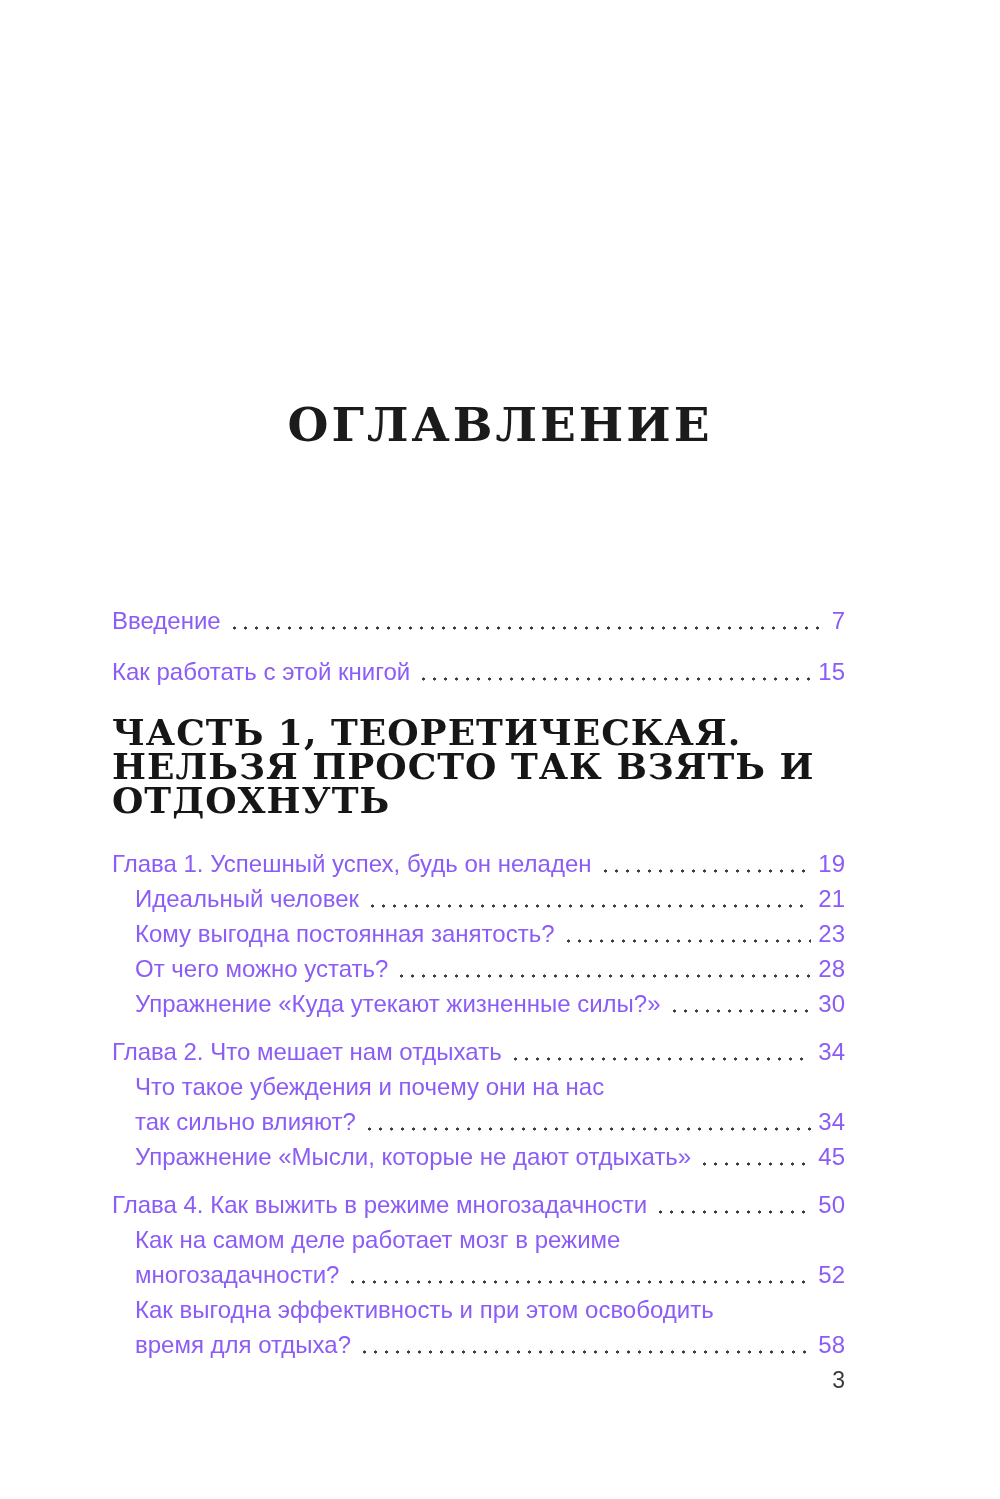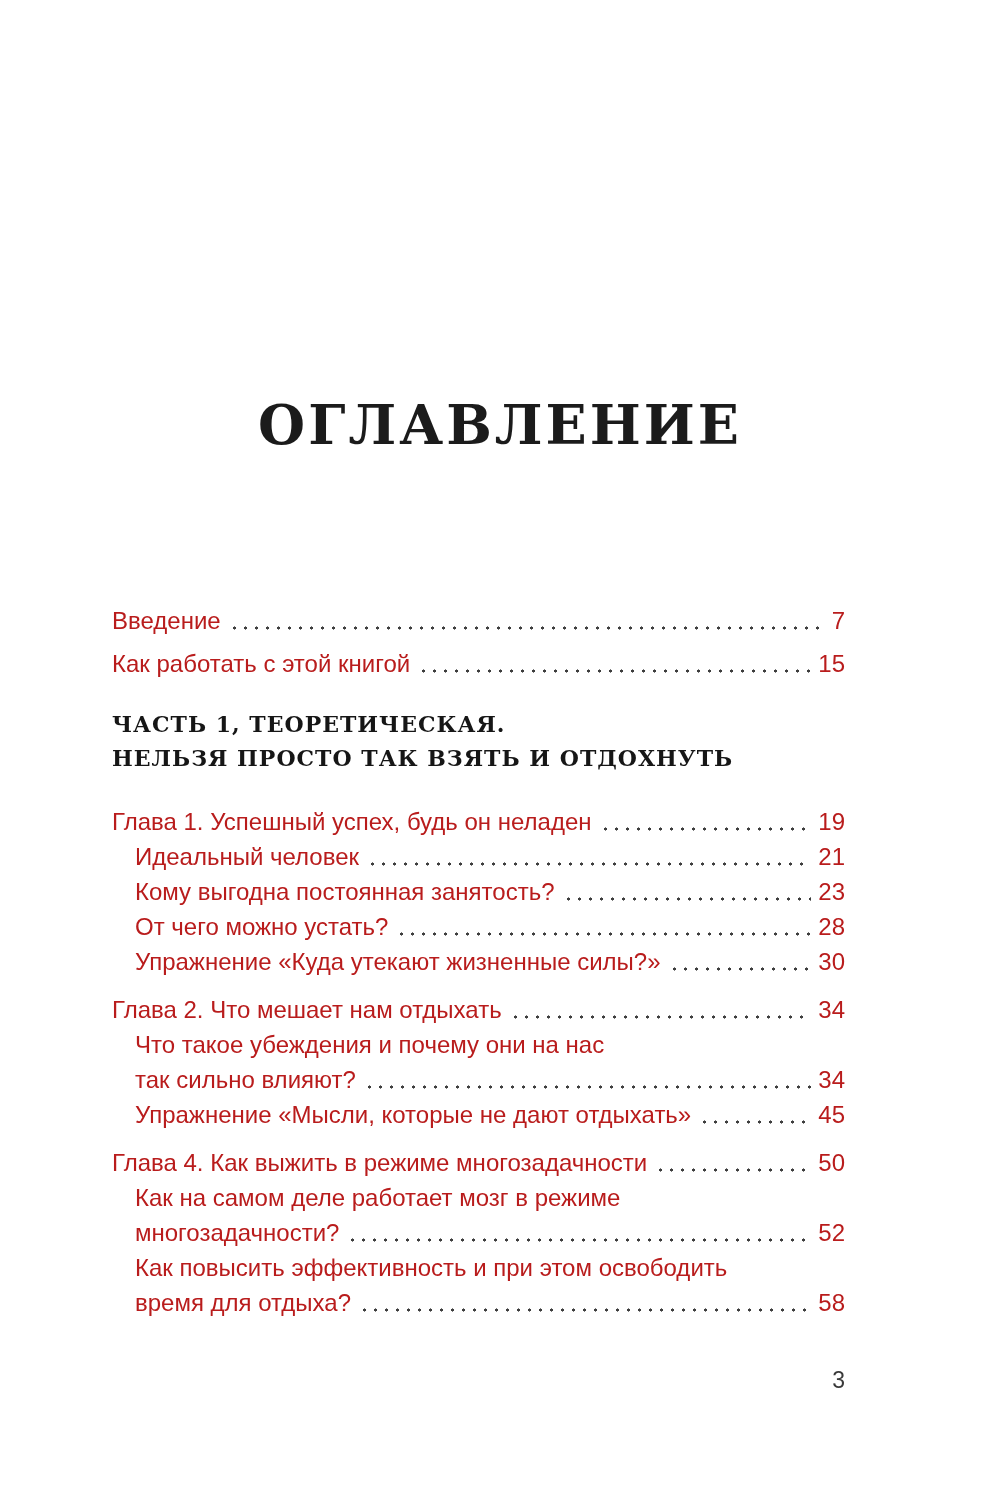--- a/index.html
+++ b/index.html
@@ -14,46 +14,46 @@
   }
   .title {
     position: absolute;
     top: 400px;
     left: 0;
     width: 1000px;
     margin: 0;
     text-align: center;
     font-family: "DejaVu Serif", serif;
     font-weight: 700;
-    font-size: 54px;
+    font-size: 47px;
     line-height: 50px;
     letter-spacing: 3px;
     color: #1b1b1b;
   }
   .toc {
     position: absolute;
     top: 603px;
     left: 112px;
     width: 733px;
   }
   .row {
     display: flex;
     align-items: baseline;
     font-size: 24px;
     line-height: 35px;
     height: 35px;
-    color: #b91c1c;
+    color: #8b5cf6;
   }
   .row.l1 { padding-left: 23px; }
-  #front-rows .row + .row { margin-top: 8px; }
+  #front-rows .row + .row { margin-top: 16px; }
   .part-heading {
     margin: 26px 0 0 0;
     font-family: "DejaVu Serif", serif;
     font-weight: 700;
-    font-size: 22px;
+    font-size: 36px;
     line-height: 34px;
     letter-spacing: 1px;
     color: #161616;
   }
   #main-rows { margin-top: 29px; }
   #main-rows .row.l0:not(:first-child) { margin-top: 13px; }
   .label { white-space: nowrap; }
   .leader {
     flex: 1 1 auto;
     align-self: stretch;
@@ -145,21 +145,21 @@
       </div>
       <div class="row l1">
         <span class="label">Как на самом деле работает мозг в режиме</span>
       </div>
       <div class="row l1">
         <span class="label">многозадачности?</span>
         <span class="leader"></span>
         <span class="pagenum">52</span>
       </div>
       <div class="row l1">
-        <span class="label">Как повысить эффективность и при этом освободить</span>
+        <span class="label">Как выгодна эффективность и при этом освободить</span>
       </div>
       <div class="row l1">
         <span class="label">время для отдыха?</span>
         <span class="leader"></span>
         <span class="pagenum">58</span>
       </div>
     </div>
 </div>
 
 <div class="folio">3</div>

